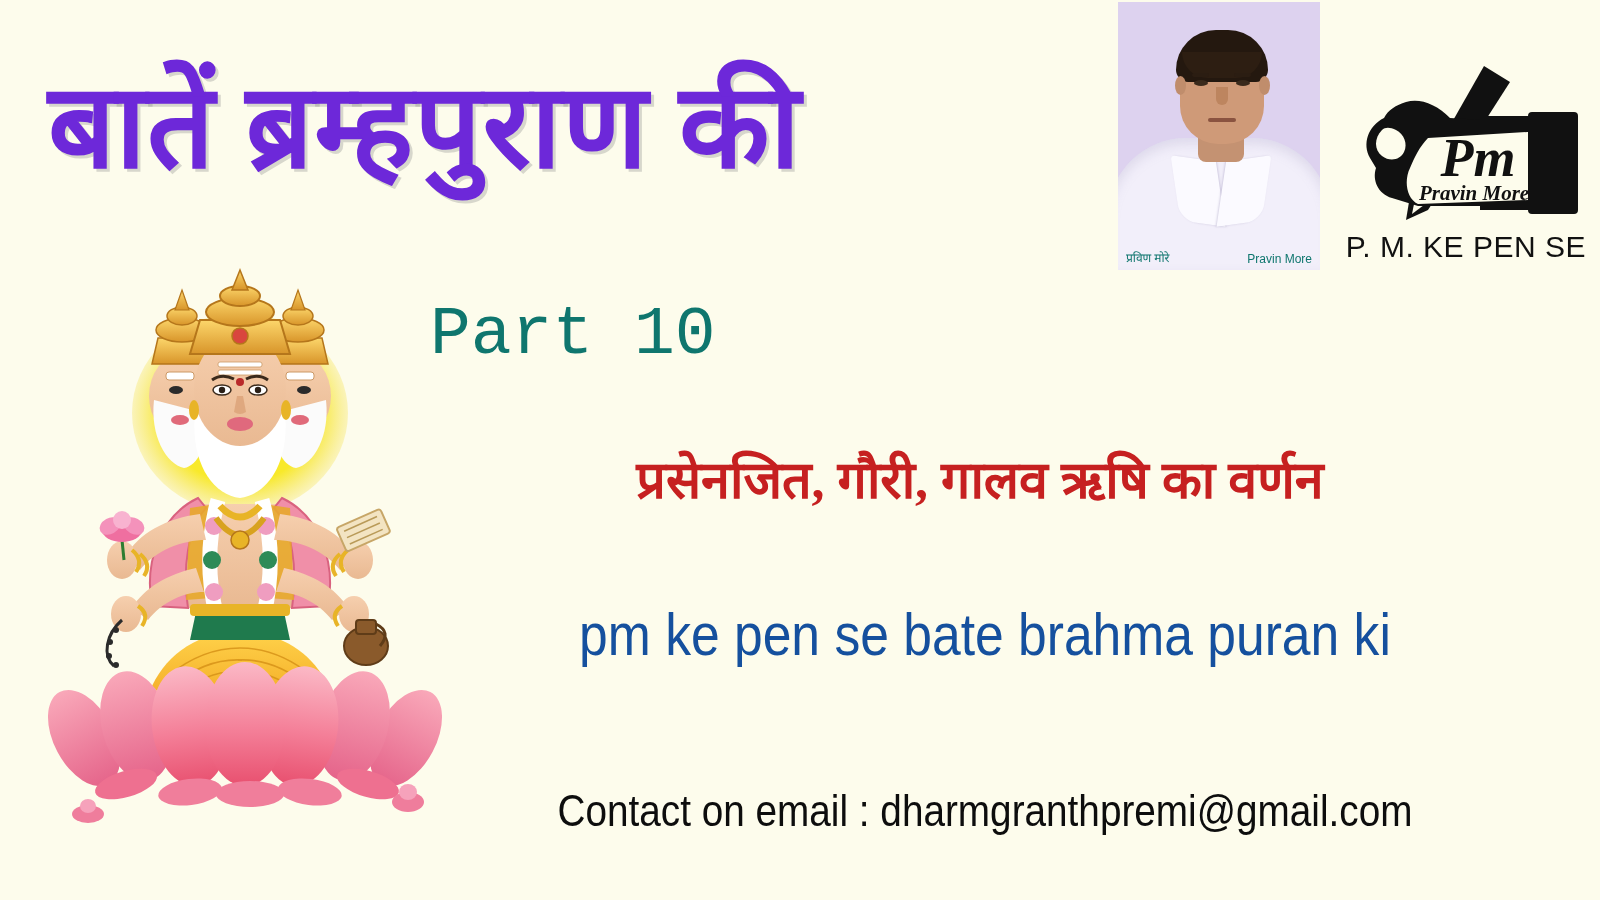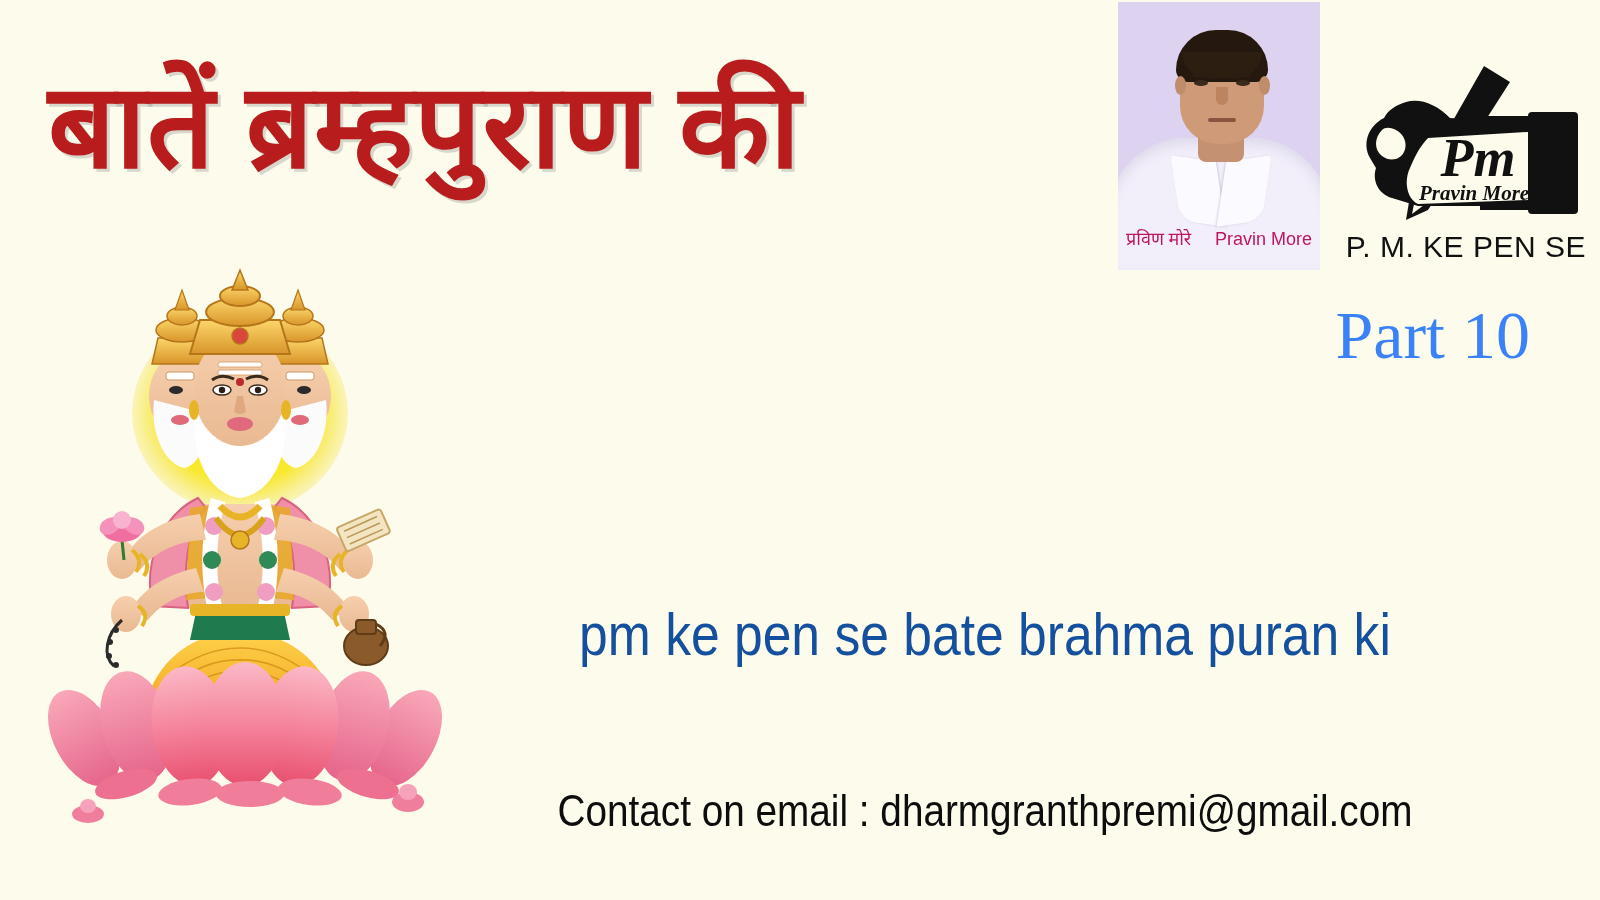--- a/index.html
+++ b/index.html
@@ -19,21 +19,21 @@
   
   #main-title {
     position: absolute;
     left: 48px;
     top: 58px;
     width: 1040px;
     font-family: "Liberation Serif", "DejaVu Serif", serif;
     font-weight: bold;
     font-size: 118px;
     line-height: 1.18;
-    color: #b91c1c;
+    color: #6d28d9;
     white-space: nowrap;
     letter-spacing: 1px;
     text-shadow: 3px 3px 0 rgba(130,130,130,0.30);
   }
 
   
   #author-photo-panel {
     position: absolute;
     left: 1118px;
     top: 2px;
@@ -156,23 +156,23 @@
     position: absolute;
     left: 90px;
     top: 116px;
     width: 28px;
     height: 4px;
     background: #8a5340;
     border-radius: 3px;
   }
   .photo-caption {
     position: absolute;
-    bottom: 20px;
-    font-size: 18px;
-    color: #be185d;
+    bottom: 4px;
+    font-size: 12px;
+    color: #0f766e;
     font-family: "Liberation Sans", "DejaVu Sans", sans-serif;
     white-space: nowrap;
   }
   #photo-caption-hi { left: 8px; font-family: "Liberation Serif","DejaVu Sans", serif; }
   #photo-caption-en { right: 8px; }
 
   
   #brand-logo {
     position: absolute;
     left: 1330px;
@@ -208,24 +208,24 @@
     width: 410px;
     height: 560px;
   }
 
   
   #part-label {
     position: absolute;
     left: 430px;
     top: 296px;
     width: 1100px;
-    text-align: right;
+    text-align: left;
     font-size: 68px;
-    color: #3b82f6;
-    font-family: Liberation Serif, serif;
+    color: #0f766e;
+    font-family: Liberation Mono, monospace;
   }
   #episode-subtitle {
     position: absolute;
     left: 430px;
     top: 442px;
     width: 1100px;
     text-align: center;
     font-family: "Liberation Serif", "DejaVu Serif", serif;
     font-weight: bold;
     font-size: 52px;
@@ -518,18 +518,19 @@
     <g>
       <ellipse cx="48" cy="546" rx="16" ry="9" fill="#ef7d9c"></ellipse>
       <ellipse cx="48" cy="538" rx="8" ry="7" fill="#f6a2bb"></ellipse>
       <ellipse cx="368" cy="534" rx="16" ry="10" fill="#ef7d9c"></ellipse>
       <ellipse cx="368" cy="524" rx="9" ry="8" fill="#f6a2bb"></ellipse>
     </g>
   </svg>
 
   <div id="part-label">Part 10</div>
 
+  <div id="episode-subtitle">प्रसेनजित, गौरी, गालव ऋषि का वर्णन</div>
 
   <div id="transliteration">pm ke pen se bate brahma puran ki</div>
 
   <div id="contact-line">Contact on email : dharmgranthpremi@gmail.com</div>
 
 </div>
 
 </body></html>

